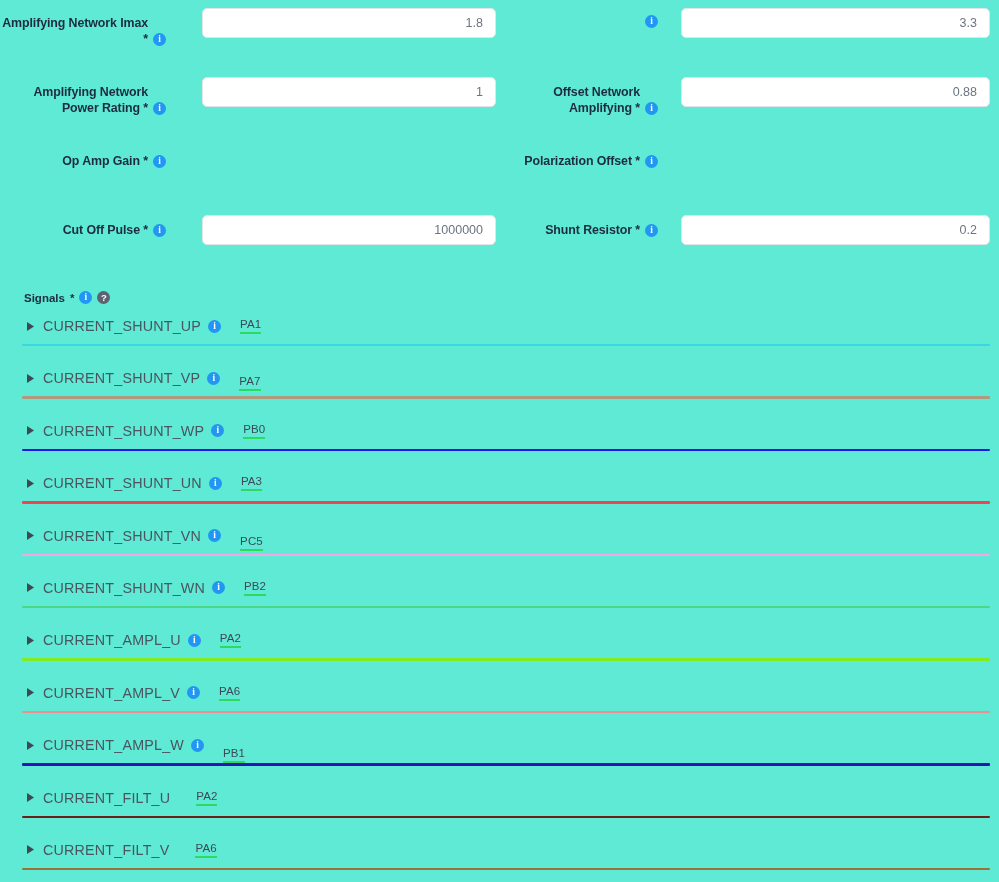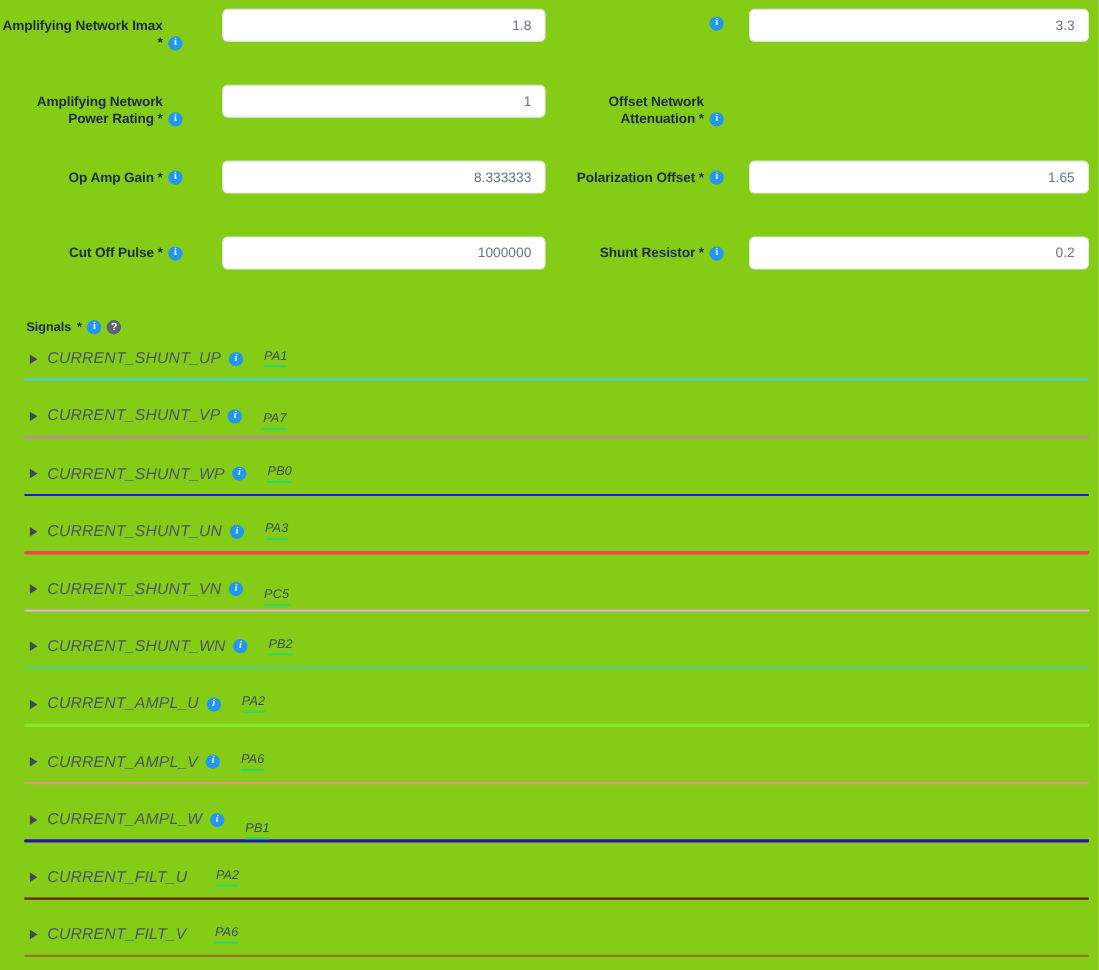--- a/index.html
+++ b/index.html
@@ -12,21 +12,21 @@
     background: #ffffff;
     font-family: "Liberation Sans", sans-serif;
     color: #2b3445;
     overflow: hidden;
   }
 
   .page {
     width: 999px;
     height: 882px;
     position: relative;
-    background: #84cc16;
+    background: #5eead4;
   }
 
   
   .param-grid {
     display: grid;
     grid-template-columns: 496px 503px;
     padding-top: 6px;
   }
 
   .field-row {
@@ -128,21 +128,20 @@
   .signal-list { padding: 0; margin: 0; }
 
   .signal-item { position: relative; }
 
   .signal-row {
     display: flex;
     align-items: center;
     height: 36px;
     padding-left: 27px;
     gap: 0;
-    font-style: italic;
   }
 
   .caret {
     flex: 0 0 auto;
     width: 16px;
     display: flex;
     align-items: center;
     justify-content: flex-start;
     cursor: pointer;
   }
@@ -200,37 +199,36 @@
       </div>
       <div class="field-row col-left">
         <div class="field-label">
           <span class="label-text">Amplifying Network Power Rating *</span>
           <span class="info-icon">i</span>
         </div>
         <input class="text-input" type="text" value="1" style="">
       </div>
       <div class="field-row col-right">
         <div class="field-label">
-          <span class="label-text">Offset Network Attenuation *</span>
-          <span class="info-icon">i</span>
-        </div>
+          <span class="label-text">Offset Network Amplifying *</span>
+          <span class="info-icon">i</span>
+        </div>
+        <input class="text-input" type="text" value="0.88" style="">
       </div>
       <div class="field-row col-left">
         <div class="field-label">
           <span class="label-text">Op Amp Gain *</span>
           <span class="info-icon">i</span>
         </div>
-        <input class="text-input" type="text" value="8.333333" style="">
       </div>
       <div class="field-row col-right">
         <div class="field-label">
           <span class="label-text">Polarization Offset *</span>
           <span class="info-icon">i</span>
         </div>
-        <input class="text-input" type="text" value="1.65" style="">
       </div>
       <div class="field-row col-left">
         <div class="field-label">
           <span class="label-text">Cut Off Pulse *</span>
           <span class="info-icon">i</span>
         </div>
         <input class="text-input" type="text" value="1000000" style="">
       </div>
       <div class="field-row col-right">
         <div class="field-label">

